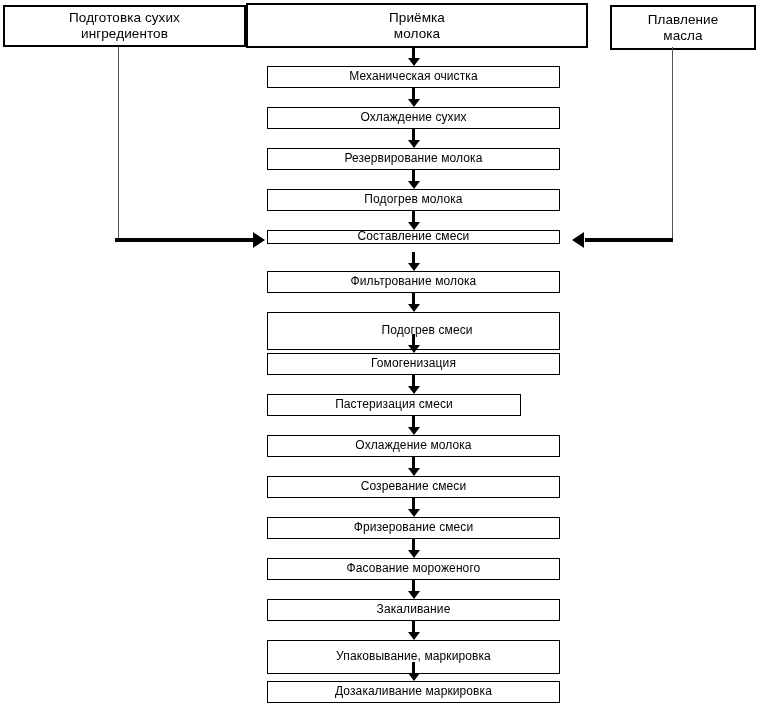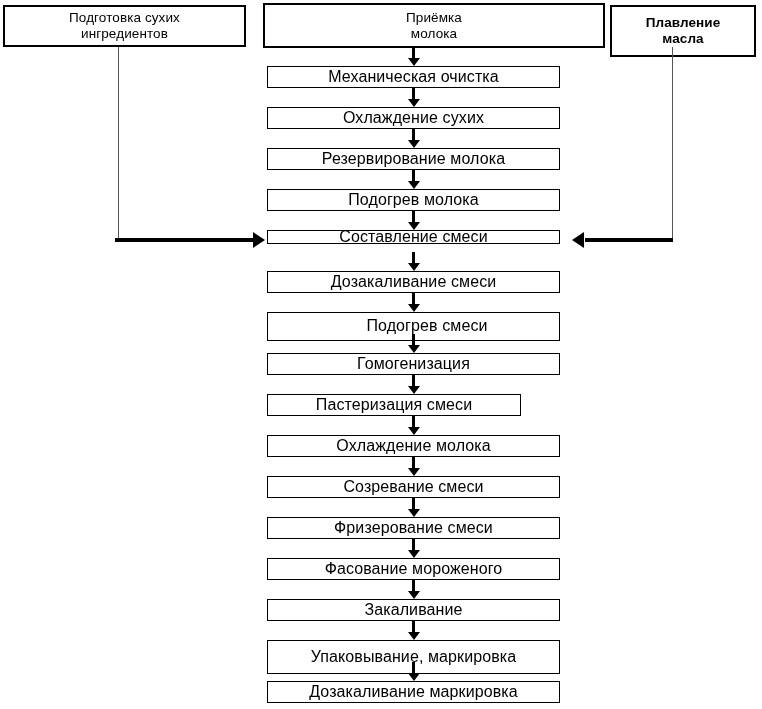--- a/index.html
+++ b/index.html
@@ -35,21 +35,21 @@
     line-height: 1.15;
     white-space: pre-line;
     letter-spacing: 0.1px;
   }
   .node.header {
     border-width: 2px;
     font-size: 13.5px;
   }
   .node.step {
     border-width: 1.5px;
-    font-size: 16px;
+    font-size: 12px;
   }
   
   .vstem {
     position: absolute;
     background: #000000;
     width: 3px;
   }
   .vhead {
     position: absolute;
     width: 0;
@@ -88,24 +88,24 @@
   }
 </style>
 </head>
 <body>
 
 <div id="diagram">
 
   <div class="node header" style="left:3px; top:5px; width:243px; height:42px;">Подготовка сухих
 ингредиентов</div>
 
-  <div class="node header" style="left:263px; top:3px; width:342px; height:45px;">Приёмка
+  <div class="node header" style="left:246px; top:3px; width:342px; height:45px;">Приёмка
 молока</div>
 
-  <div class="node header" style="left:610px; top:5px; width:146px; height:52px;font-weight:bold;">Плавление
+  <div class="node header" style="left:610px; top:5px; width:146px; height:45px;">Плавление
 масла</div>
 
   <div class="thinline" style="left:118px; top:47px; height:193px;"></div>
   <div class="thinline" style="left:672px; top:47px; height:193px;"></div>
 
   <div class="hstem" style="left:115px; top:238px; width:140px;"></div>
   <div class="hhead-right" style="left:253px; top:232px;"></div>
 
   <div class="hstem" style="left:585px; top:238px; width:88px;"></div>
   <div class="hhead-left" style="left:572px; top:232px;"></div>
@@ -121,24 +121,24 @@
       <div class="vhead" style="left: 407.5px; top: 140px;"></div>
       <div class="node step" style="left: 267px; top: 148px; width: 293px; height: 22px;">Резервирование молока</div>
       <div class="vstem" style="left: 412px; top: 170px; height: 12px;"></div>
       <div class="vhead" style="left: 407.5px; top: 181px;"></div>
       <div class="node step" style="left: 267px; top: 189px; width: 293px; height: 22px;">Подогрев молока</div>
       <div class="vstem" style="left: 412px; top: 211px; height: 12px;"></div>
       <div class="vhead" style="left: 407.5px; top: 222px;"></div>
       <div class="node step" style="left: 267px; top: 230px; width: 293px; height: 14px;">Составление смеси</div>
       <div class="vstem" style="left: 412px; top: 252px; height: 12px;"></div>
       <div class="vhead" style="left: 407.5px; top: 263px;"></div>
-      <div class="node step" style="left: 267px; top: 271px; width: 293px; height: 22px;">Дозакаливание смеси</div>
+      <div class="node step" style="left: 267px; top: 271px; width: 293px; height: 22px;">Фильтрование молока</div>
       <div class="vstem" style="left: 412px; top: 293px; height: 12px;"></div>
       <div class="vhead" style="left: 407.5px; top: 304px;"></div>
-      <div class="node step" style="left: 267px; top: 312px; width: 293px; height: 29px; padding-left: 27px;">Подогрев смеси</div>
+      <div class="node step" style="left: 267px; top: 312px; width: 293px; height: 38px; padding-left: 27px;">Подогрев смеси</div>
       <div class="vstem" style="left: 412px; top: 334px; height: 12px;"></div>
       <div class="vhead" style="left: 407.5px; top: 345px;"></div>
       <div class="node step" style="left: 267px; top: 353px; width: 293px; height: 22px;">Гомогенизация</div>
       <div class="vstem" style="left: 412px; top: 375px; height: 12px;"></div>
       <div class="vhead" style="left: 407.5px; top: 386px;"></div>
       <div class="node step" style="left: 267px; top: 394px; width: 254px; height: 22px;">Пастеризация смеси</div>
       <div class="vstem" style="left: 412px; top: 416px; height: 12px;"></div>
       <div class="vhead" style="left: 407.5px; top: 427px;"></div>
       <div class="node step" style="left: 267px; top: 435px; width: 293px; height: 22px;">Охлаждение молока</div>
       <div class="vstem" style="left: 412px; top: 457px; height: 12px;"></div>

